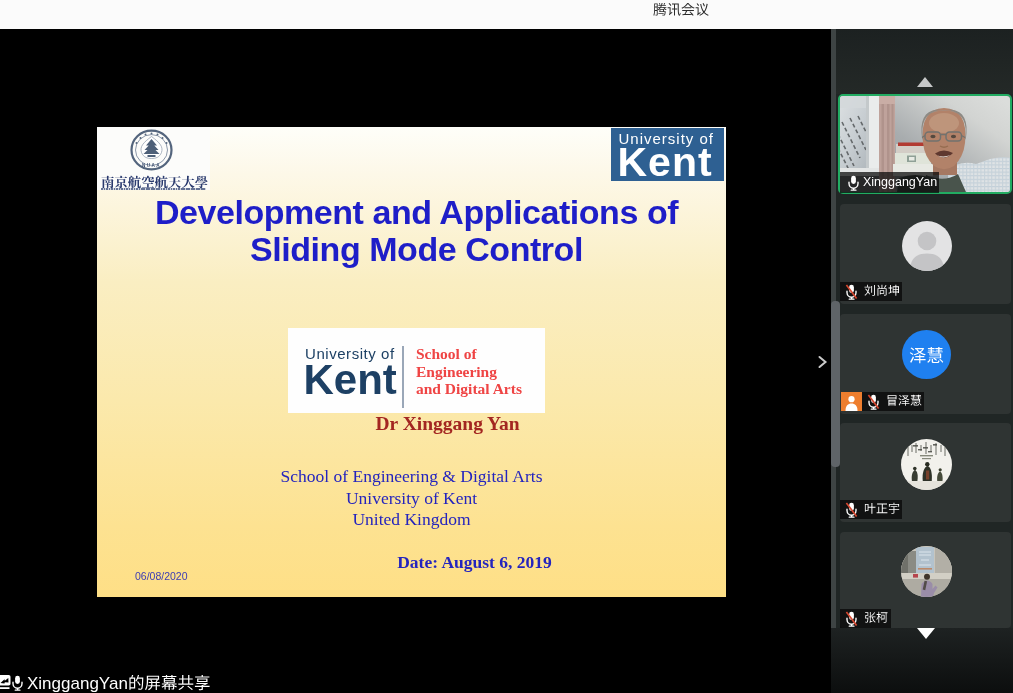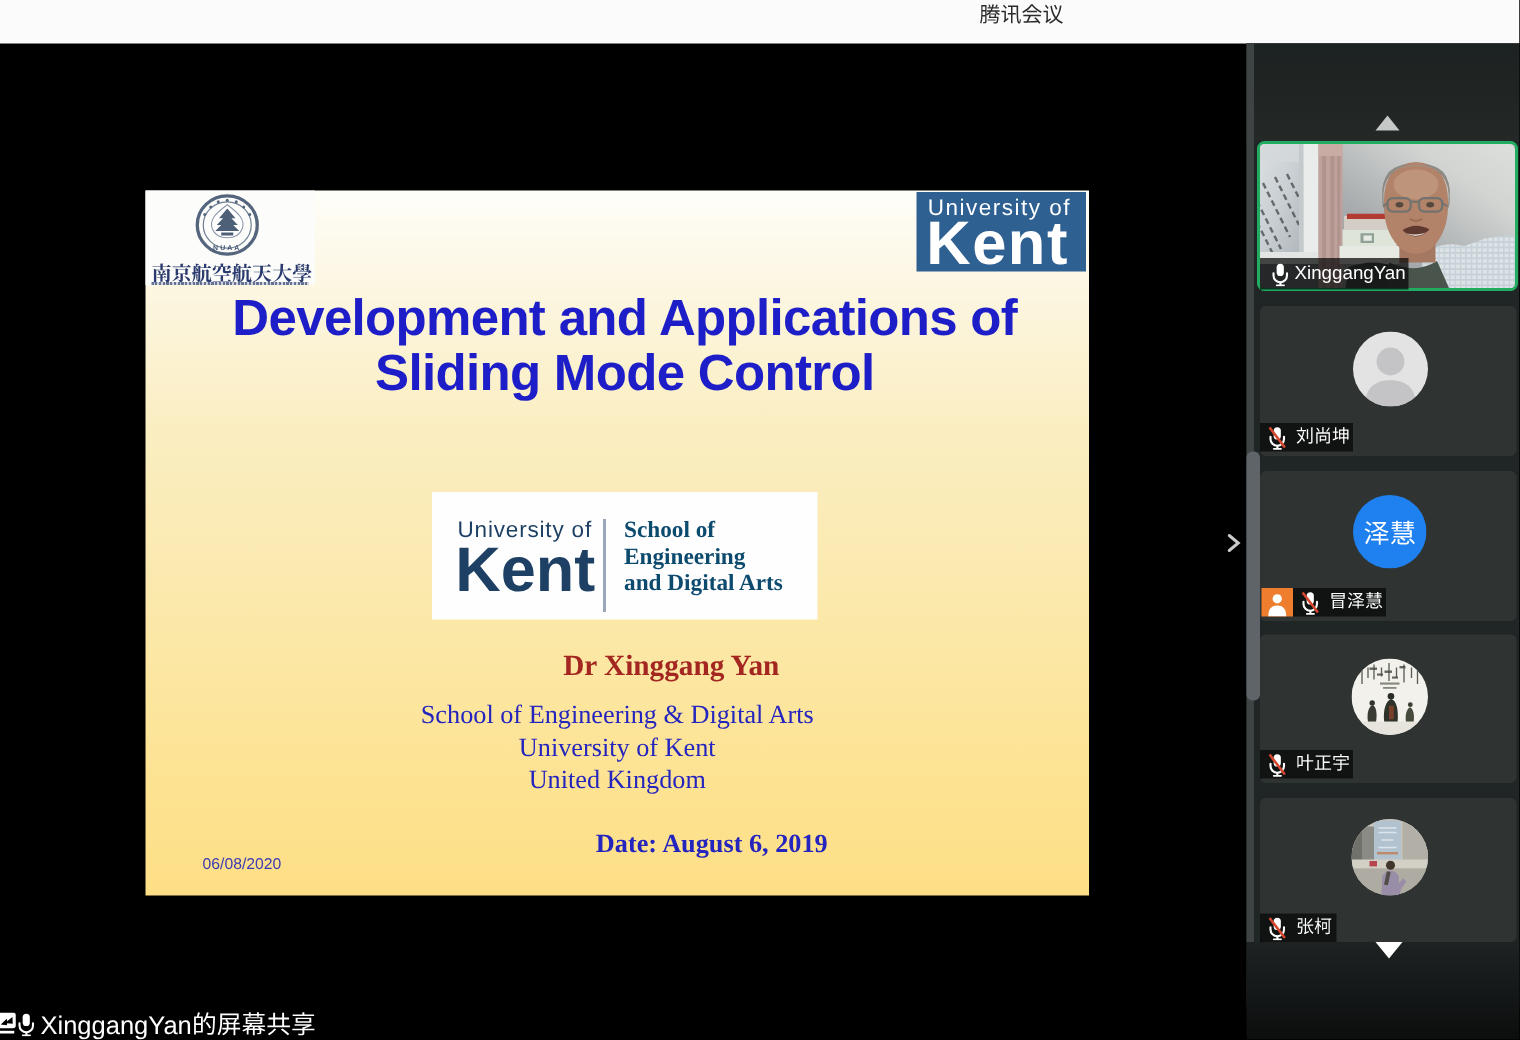--- a/index.html
+++ b/index.html
@@ -38,23 +38,23 @@
     </div>
     <div class="abs" style="left:514px;top:1px;width:113px;height:53px;background:#2E6092;color:#fff;overflow:hidden">
 <div class="abs" style="left:7.5px;top:2px;font-size:15px;letter-spacing:1px">University of</div>
 <div class="abs" style="left:6.5px;top:10.5px;font-size:41px;font-weight:bold;letter-spacing:1px">Kent</div>
 </div>
     <div class="abs" style="left:5px;top:67px;width:629px;text-align:center;font-weight:bold;font-size:34px;color:#1E1EC8;line-height:36.5px;letter-spacing:-0.45px">Development and Applications of<br>Sliding Mode Control</div>
     <div class="abs" style="left:191px;top:201px;width:257px;height:85px;background:#fefefe">
 <div class="abs" style="left:17px;top:17px;font-size:15px;letter-spacing:0.55px;color:#1D4064">University of</div>
 <div class="abs" style="left:15.5px;top:27.5px;font-size:42px;font-weight:bold;color:#1D4064">Kent</div>
 <div class="abs" style="left:114px;top:18px;width:1.5px;height:62px;background:#9AA7B8"></div>
-<div class="abs" style="left:128px;top:17px;font-size:15.5px;font-weight:bold;color:#0c4a6e;font-family:'Liberation Serif',serif;line-height:17.5px">School of<br>Engineering<br>and Digital Arts</div>
+<div class="abs" style="left:128px;top:17px;font-size:15.5px;font-weight:bold;color:#ef4444;font-family:'Liberation Serif',serif;line-height:17.5px">School of<br>Engineering<br>and Digital Arts</div>
 </div>
-    <div class="abs" style="left:0;top:307px;width:701px;text-align:center;font-family:'Liberation Serif',serif;font-weight:bold;font-size:19.5px;color:#A32621">Dr Xinggang Yan</div>
+    <div class="abs" style="left:0;top:286px;width:701px;text-align:center;font-family:'Liberation Serif',serif;font-weight:bold;font-size:19.5px;color:#A32621">Dr Xinggang Yan</div>
     <div class="abs" style="left:0;top:339px;width:629px;text-align:center;font-family:'Liberation Serif',serif;font-weight:normal;font-size:17.5px;color:#2424BE;line-height:21.5px">School of Engineering &amp; Digital Arts<br>University of Kent<br>United Kingdom</div>
     <div class="abs" style="left:0;top:425px;width:755px;text-align:center;font-family:'Liberation Serif',serif;font-weight:bold;font-size:17.5px;color:#2424BE">Date: August 6, 2019</div>
     <div class="abs" style="left:38px;top:443px;font-size:10.5px;color:#3C3CB4">06/08/2020</div>
   </div>
 <svg class="abs" style="left:817px;top:355px" width="11" height="14" viewBox="0 0 11 14">
     <path d="M2.5 2 L8.5 7 L2.5 12" stroke="#C9C9C9" stroke-width="2" fill="none" stroke-linecap="round"></path>
   </svg>
 <div class="abs" style="left:831px;top:29px;width:182px;height:642px;background:#202625"></div>
 <div class="abs" style="left:831px;top:29px;width:182px;height:65px;background:linear-gradient(180deg,#1c2121,#242927)"></div>
 <div class="abs" style="left:831px;top:628px;width:182px;height:65px;background:linear-gradient(180deg,#1e2222,#0c0e0e)"></div>

